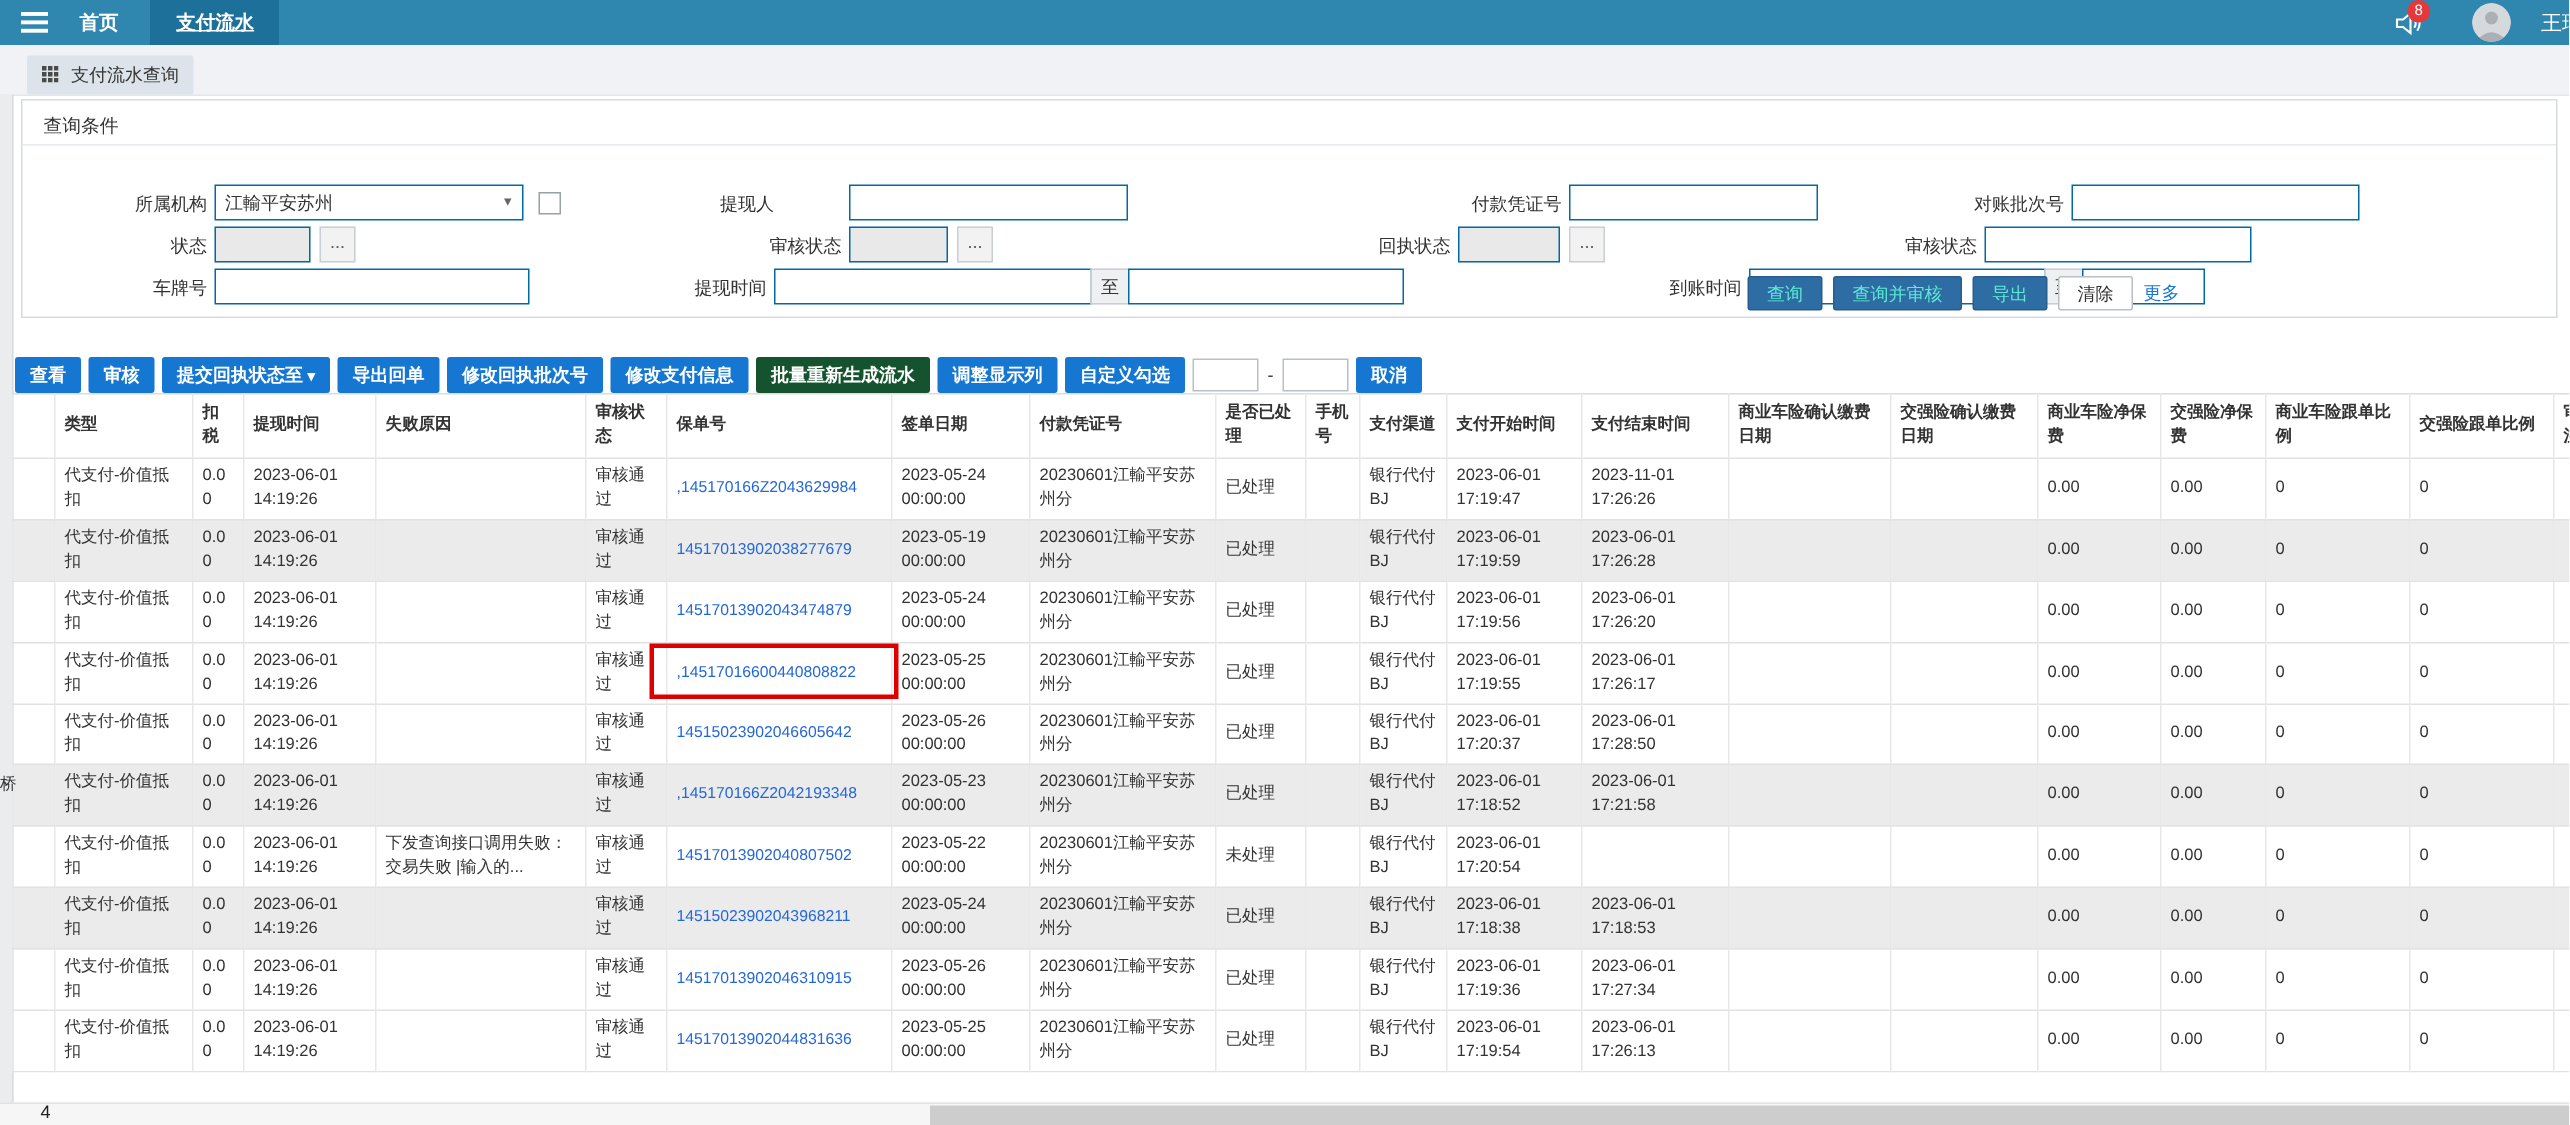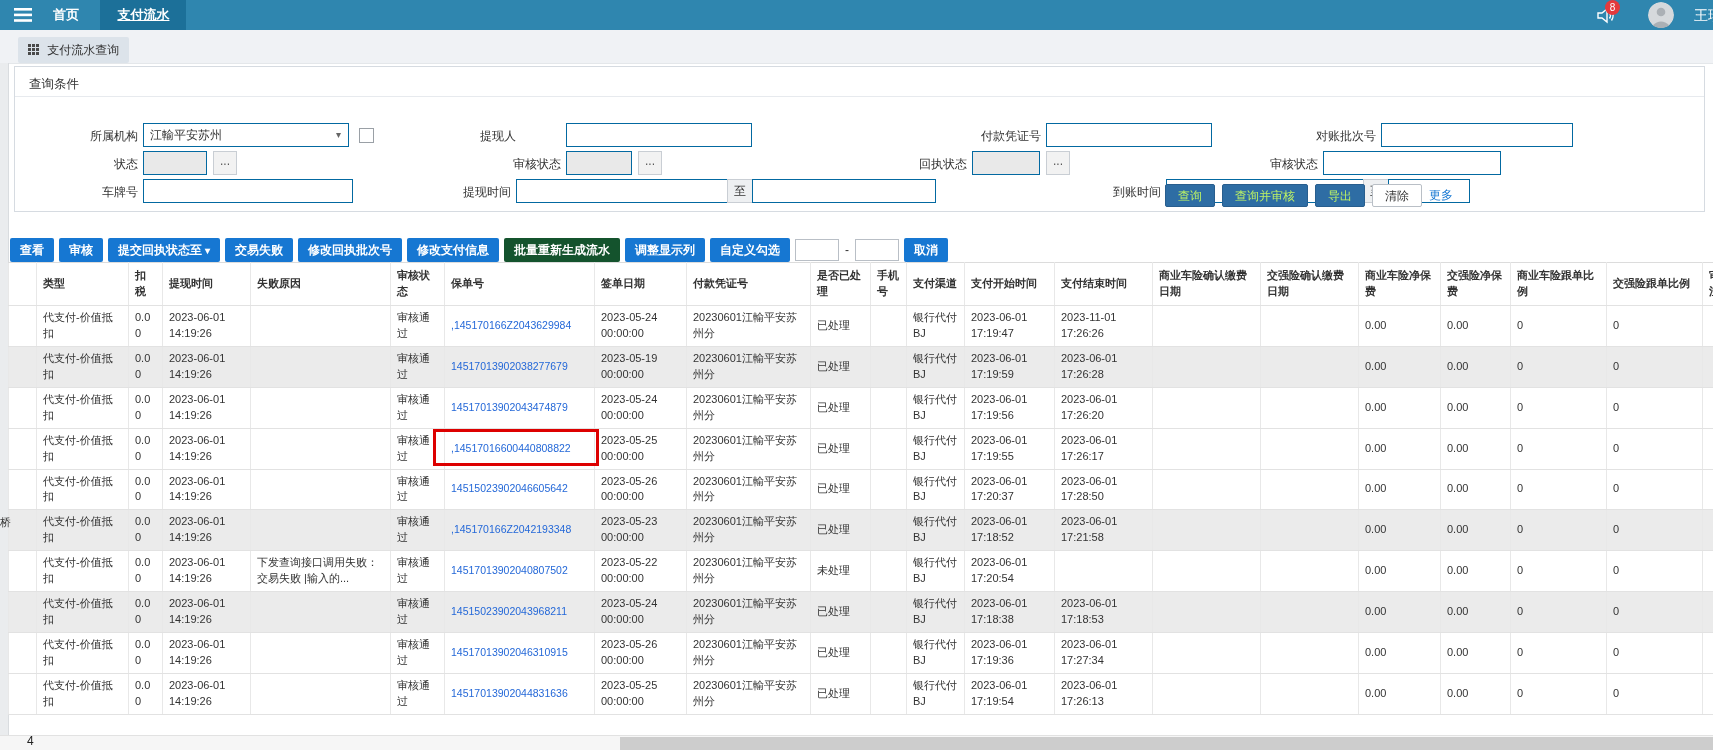--- a/index.html
+++ b/index.html
@@ -33,21 +33,21 @@
   .f label{position:absolute;top:5px;text-align:right;color:#333;white-space:nowrap;}
   .inp,.sel,.dis{position:absolute;top:0;height:24px;box-sizing:border-box;border:1px solid #0369a1;background:#fff;font-size:12px;padding:0 6px;color:#333;}
   .inp{outline:none;}
   .sel{line-height:22px;cursor:pointer;}
   .sel .caret{position:absolute;right:7px;top:0;line-height:22px;color:#666;font-size:10px;}
   .dis{background:#e9e9e9;cursor:default;}
   .dots{position:absolute;top:0;width:24px;height:24px;box-sizing:border-box;border:1px solid #c9ced4;background:#f2f2f2;color:#555;text-align:center;line-height:18px;font-size:12px;cursor:pointer;}
   .zhi{position:absolute;top:0;width:26px;height:24px;box-sizing:border-box;border:1px solid #c9ced4;background:#eef0f2;text-align:center;line-height:22px;font-size:12px;color:#333;}
   .chk{position:absolute;top:5px;width:13px;height:13px;border:1px solid #9aa0a6;background:#fff;cursor:pointer;}
   .qbtns{position:absolute;left:1150px;top:117px;display:flex;gap:7px;align-items:center;}
-  .qbtn{height:23px;line-height:23px;padding:0 12px;background:#2e6da4;border:1px solid #285e8e;color:#bef264;font-size:12px;cursor:pointer;border-radius:2px;white-space:nowrap;}
+  .qbtn{height:23px;line-height:23px;padding:0 12px;background:#2e6da4;border:1px solid #285e8e;color:#5eead4;font-size:12px;cursor:pointer;border-radius:2px;white-space:nowrap;}
   .qbtn.ghost{background:#fff;border:1px solid #b9bfc6;color:#333;}
   .qlink{color:#1677d2;font-size:12px;cursor:pointer;white-space:nowrap;}
 
   
   .toolbar{position:absolute;left:10px;top:238px;display:flex;gap:5px;align-items:center;}
   .tbtn{height:24px;line-height:24px;padding:0 10px;background:#1677d2;border:none;color:#fff;font-size:12px;font-weight:bold;cursor:pointer;border-radius:2px;white-space:nowrap;}
   .tbtn.danger{background:#14532d;}
   .tbtn .caret{font-size:10px;margin-left:3px;}
   .rng{width:44px;height:22px;box-sizing:border-box;border:1px solid #b9bfc6;font-size:12px;padding:0 4px;outline:none;}
   .rsep{font-size:12px;color:#333;margin:0 1px;}
@@ -178,21 +178,21 @@
       <button class="qbtn">导出</button>
       <button class="qbtn ghost">清除</button>
       <span class="qlink">更多</span>
     </div>
   </div>
 
   <div class="toolbar">
     <button class="tbtn">查看</button>
     <button class="tbtn">审核</button>
     <button class="tbtn"><span>提交回执状态至</span><span class="caret">▾</span></button>
-    <button class="tbtn">交易失败</button>
+    <button class="tbtn">导出回单</button>
     <button class="tbtn">修改回执批次号</button>
     <button class="tbtn">修改支付信息</button>
     <button class="tbtn danger">批量重新生成流水</button>
     <button class="tbtn">调整显示列</button>
     <button class="tbtn">自定义勾选</button>
     <input class="rng" value="" style="">
     <span class="rsep">-</span>
     <input class="rng" value="" style="">
     <button class="tbtn">取消</button>
   </div>

